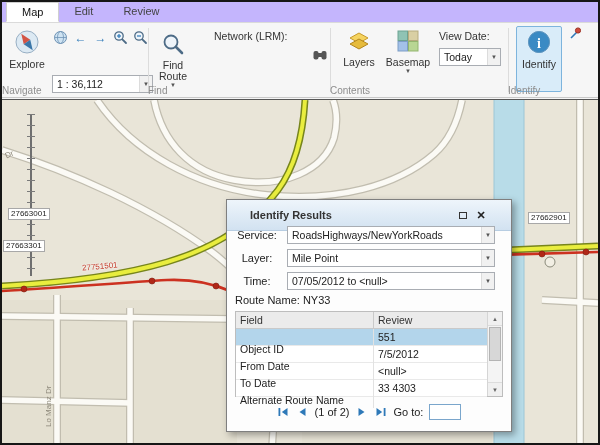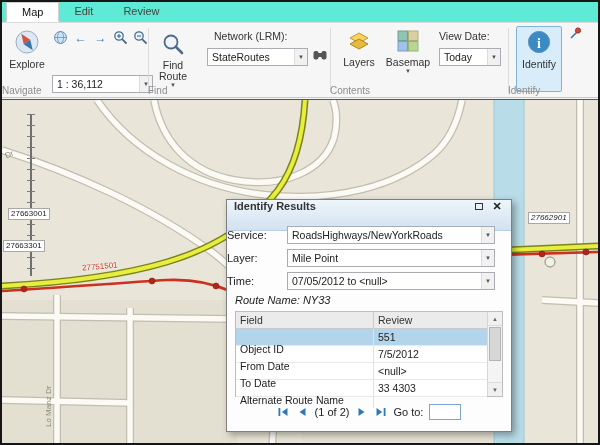--- a/index.html
+++ b/index.html
@@ -1,21 +1,21 @@
 <!DOCTYPE html>
 <html><head>
 <meta charset="utf-8">
 <style>
   html,body{margin:0;padding:0;background:#fff;}
   *{box-sizing:border-box;}
   .app{position:relative;width:600px;height:445px;border:2px solid #161616;background:#f5f5f5;
        font-family:"Liberation Sans",sans-serif;overflow:hidden;}
 
   
-  .tabs{position:absolute;top:0;left:0;right:0;height:21px;background:#5eead4;
+  .tabs{position:absolute;top:0;left:0;right:0;height:21px;background:#c4b5fd;
         border-bottom:1px solid #dadada;display:flex;padding-left:4px;}
   .tab{padding:3px 15px 0;font-size:11px;color:#444;}
   .tab.active{background:#fff;border:1px solid #cfcfcf;border-bottom:1px solid #fff;color:#111;}
 
   
   .toolbar{position:absolute;top:21px;left:0;right:0;height:75px;background:#f6f6f6;
            border-bottom:1px solid #c9c9c9;}
   .vsep{position:absolute;top:5px;bottom:5px;width:1px;background:#dcdcdc;}
   .group-label{position:absolute;bottom:1px;font-size:10px;color:#8d8d8d;}
   .bigbtn{position:absolute;top:3px;display:flex;flex-direction:column;align-items:center;
@@ -49,29 +49,29 @@
   .zoom-slider .ticks{position:absolute;left:3px;top:0;bottom:0;width:8px;
        background:repeating-linear-gradient(to bottom,#7a7a7a 0,#7a7a7a 1px,transparent 1px,transparent 11px);}
   .zoom-slider .handle{position:absolute;left:1px;top:128px;width:12px;height:6px;background:#4d4d4d;
        border:1px solid #2c2c2c;}
 
   
   .idwin{position:absolute;left:224px;top:99px;width:286px;height:233px;background:#fdfdfd;
          border:1px solid #7f7f7f;box-shadow:3px 3px 7px rgba(0,0,0,.35);font-size:11px;color:#222;}
   .idwin-title{position:absolute;top:0;left:0;right:0;height:31px;
          background:linear-gradient(#eef5fb,#d2e2f1);border-bottom:1px solid #b7cde2;
-         display:flex;align-items:flex-start;padding:0 7px;font-weight:bold;color:#333;font-size:11px;}
+         display:flex;align-items:center;padding:0 23px;font-weight:bold;color:#333;font-size:11px;}
   .idwin-title .sp{flex:1;}
   .winbtn{width:14px;height:12px;margin-left:4px;display:flex;align-items:center;justify-content:center;
           font-size:9px;color:#222;}
   .winbtn .sq{width:8px;height:7px;border:1.5px solid #333;}
   .frow{position:absolute;left:0;right:0;height:18px;display:flex;align-items:center;}
-  .frow .flabel{width:60px;}
+  .frow .flabel{width:60px;text-align:center;}
   .frow .combo{position:relative;flex:1;margin-right:16px;}
-  .routename{position:absolute;left:8px;top:94px;font-style:italic;}
+  .routename{position:absolute;left:8px;top:94px;}
   .tablewrap{position:absolute;left:8px;right:8px;top:111px;height:86px;border:1px solid #bdbdbd;
              background:#fdba74;}
   .thead{display:flex;height:17px;background:#ebebeb;border-bottom:1px solid #c9c9c9;font-size:10.5px;
          color:#333;width:calc(100% - 15px);}
   .th1{width:138px;padding:2px 4px;border-right:1px solid #c9c9c9;}
   .th2{flex:1;padding:2px 4px;}
   .trow{display:flex;height:17px;font-size:10.5px;border-bottom:1px solid #e9e9e9;width:calc(100% - 15px);
         background:#fff;}
   .trow.sel{background:#b3d5eb;}
   .td1{width:138px;padding:14px 4px;border-right:1px solid #e2e2e2;white-space:nowrap;overflow:hidden;}
@@ -149,24 +149,20 @@
       <span>
         <svg width="24" height="24" viewBox="0 0 24 24">
           <circle cx="10" cy="10" r="6.5" fill="#eef4fa" stroke="#4d6b86" stroke-width="1.8"></circle>
           <line x1="15" y1="15" x2="21" y2="21" stroke="#4d6b86" stroke-width="2.6" stroke-linecap="round"></line>
         </svg>
       </span>
       <span class="lbl" style="width:40px;">Find Route</span>
       <span class="caret">▼</span>
     </div>
     <div class="rlabel" style="left:205px;top:7px;padding-left:7px;">Network (LRM):</div>
-    <div class="combo" style="left:205px;top:25px;width:101px;">
-      <span class="val">StateRoutes</span>
-      <span class="arrow">▼</span>
-    </div>
     <div class="toolbtn" style="left:308px;top:24px;">
       <span>
         <svg width="16" height="16" viewBox="0 0 16 16">
           <rect x="1.5" y="4" width="5" height="8.5" rx="2" fill="#555"></rect>
           <rect x="9.5" y="4" width="5" height="8.5" rx="2" fill="#555"></rect>
           <rect x="6" y="6" width="4" height="4" fill="#555"></rect>
         </svg>
       </span>
     </div>
     <div class="group-label" style="left:146px;width:182px;">Find</div>
@@ -282,21 +278,21 @@
 
     <div class="zoom-slider">
       <div class="track"></div>
       <div class="ticks"></div>
       <div class="handle"></div>
     </div>
 
     <div class="maplabel" style="left:6px;top:108px;">27663001</div>
     <div class="maplabel" style="left:1px;top:140px;">27663301</div>
     <div class="maplabel-red" style="left:80px;top:162px;">27751501</div>
-    <div class="maplabel" style="left:526px;top:112px;font-style:italic;">27662901</div>
+    <div class="maplabel" style="left:526px;top:112px;">27662901</div>
     <div class="street-v" style="left:42px;top:255px;height:72px;">Lo Manz Dr</div>
     <div class="street-s" style="left:3px;top:50px;">Dr</div>
 
     <div class="idwin">
       <div class="idwin-title">
         <span>Identify Results</span>
         <span class="sp"></span>
         <span class="winbtn">
             <span class="sq"></span>
           </span>

